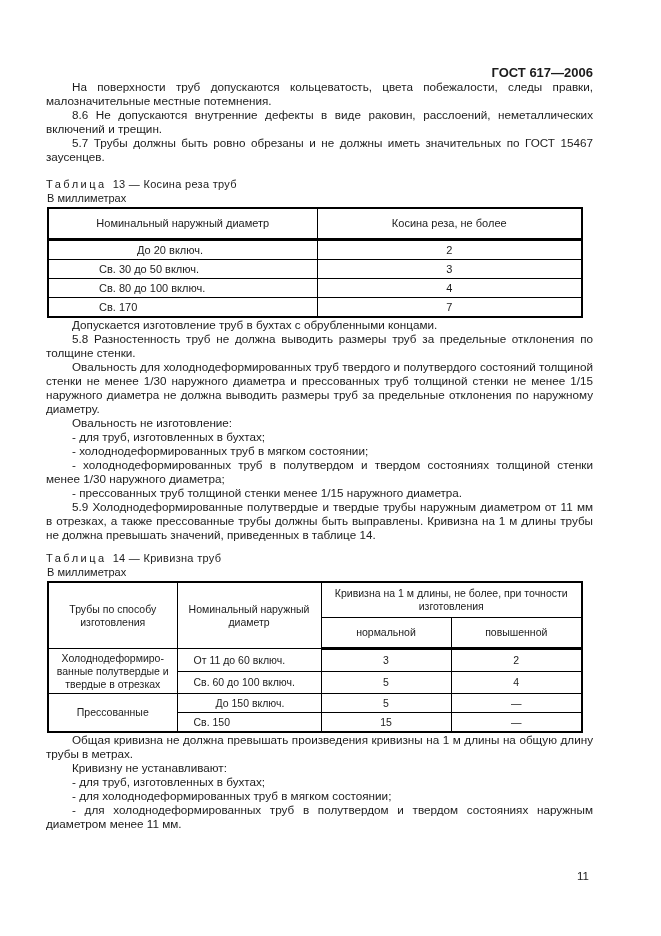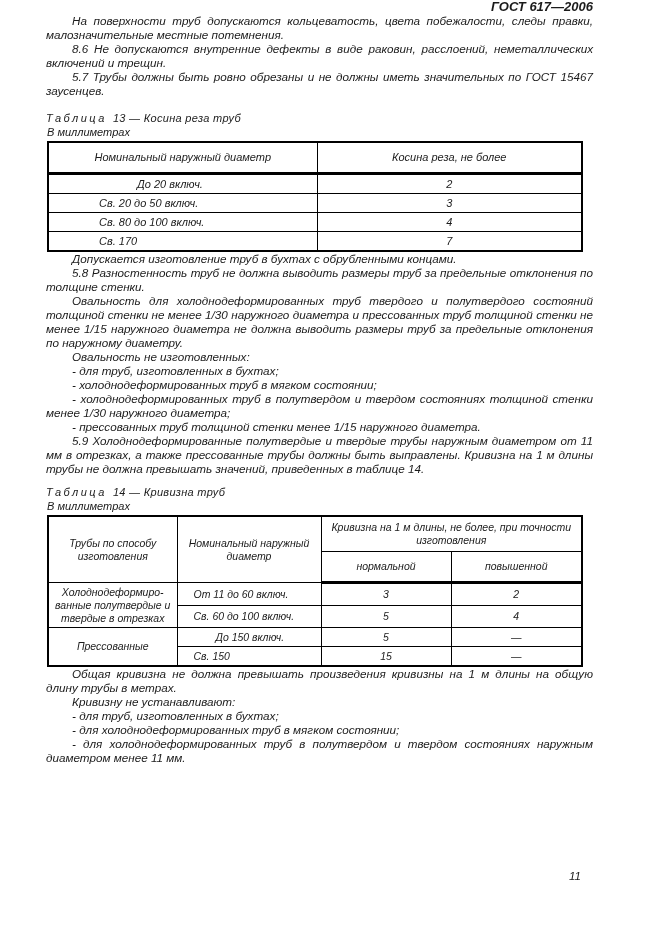--- a/index.html
+++ b/index.html
@@ -3,22 +3,22 @@
 <meta charset="utf-8">
 <style>
   html,body { margin:0; padding:0; background:#ffffff; }
   .page {
     position:relative;
     width:661px; height:936px;
     background:#ffffff;
     font-family:"Liberation Sans", sans-serif;
     color:#1b1b1b;
     box-sizing:border-box;
+    padding-top:66px;
     overflow:hidden;
-    font-style:italic;
   }
   .doc-header {
     margin:0 68px 0 46px;
     text-align:right;
     font-size:13px;
     font-weight:bold;
     line-height:14px;
   }
   .content {
     margin:0 68px 0 46px;
@@ -67,21 +67,21 @@
   .t14 th.sub { height:25px; }
   .t14 tr.hdr2 th { border-bottom:3px solid #000; }
   .t14 td { height:19px;margin-left:36px; }
   .t14 td.range { text-align:left; padding-left:16px; }
   .t14 td.range.ind { padding-left:38px; }
   .t14 td.method { text-align:center; padding:1px 3px; }
   .t14 tr.r3 td, .t14 tr.r4 td { height:16px; }
 
   .page-number {
     position:absolute;
-    right:80px; top:869px;
+    right:72px; top:869px;
     font-size:11.5px; line-height:14px;
   }
 </style>
 </head>
 <body>
 
 <div class="page">
 
   <div class="doc-header">ГОСТ 617—2006</div>
 
@@ -102,38 +102,38 @@
       <tbody>
           <tr>
         <th>Номинальный наружный диаметр</th>
         <th>Косина реза, не более</th>
       </tr>
       <tr>
         <td class="range ind">До 20 включ.</td>
         <td>2</td>
       </tr>
       <tr>
-        <td class="range">Св. 20 до 50 включ.</td>
+        <td class="range">Св. 30 до 50 включ.</td>
         <td>3</td>
       </tr>
       <tr>
         <td class="range">Св. 80 до 100 включ.</td>
         <td>4</td>
       </tr>
       <tr>
         <td class="range">Св. 170</td>
         <td>7</td>
       </tr>
     </tbody>
       </table>
 
     <p class="para gap8">Допускается изготовление труб в бухтах с обрубленными концами.</p>
     <p class="para">5.8 Разностенность труб не должна выводить размеры труб за предельные отклонения по толщине стенки.</p>
     <p class="para">Овальность для холоднодеформированных труб твердого и полутвердого состояний толщиной стенки не менее 1/30 наружного диаметра и прессованных труб толщиной стенки не менее 1/15 наружного диаметра не должна выводить размеры труб за предельные отклонения по наружному диаметру.</p>
-    <p class="para">Овальность не изготовленных:</p>
+    <p class="para">Овальность не изготовление:</p>
     <p class="para">- для труб, изготовленных в бухтах;</p>
     <p class="para">- холоднодеформированных труб в мягком состоянии;</p>
     <p class="para">- холоднодеформированных труб в полутвердом и твердом состояниях толщиной стенки менее 1/30 наружного диаметра;</p>
     <p class="para">- прессованных труб толщиной стенки менее 1/15 наружного диаметра.</p>
     <p class="para">5.9 Холоднодеформированные полутвердые и твердые трубы наружным диаметром от 11 мм в отрезках, а также прессованные трубы должны быть выправлены. Кривизна на 1 м длины трубы не должна превышать значений, приведенных в таблице 14.</p>
 
     <p class="tbl-caption" style="margin-top:10px"><span class="spaced">Таблица</span><span class="rest">14 — Кривизна труб</span></p>
     <div class="units">В миллиметрах</div>
 
     <table class="t14">

